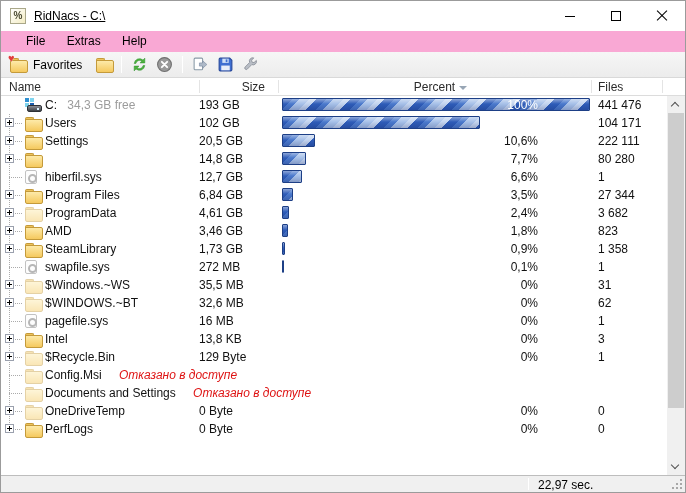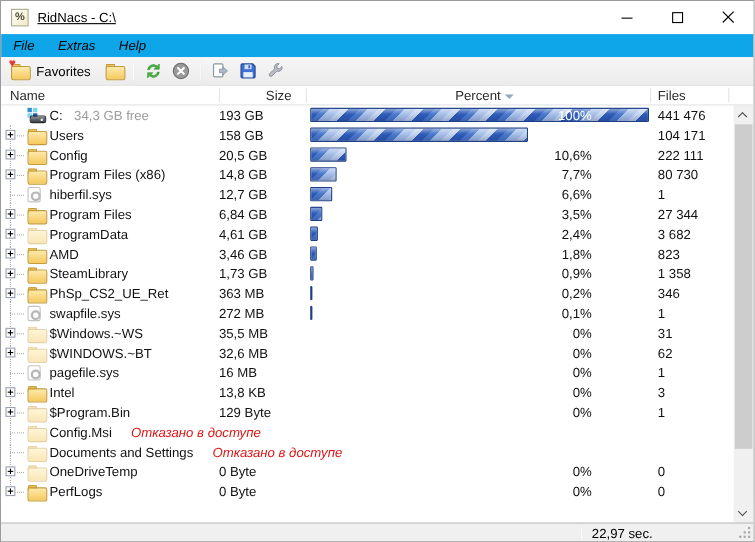--- a/index.html
+++ b/index.html
@@ -20,21 +20,21 @@
   .btn-min{ right:92px; } .btn-max{ right:46px; } .btn-close{ right:0; }
   .glyph-min{ position:absolute; left:18px; top:15px; width:10px; height:1px; background:#000; }
   .glyph-max{ position:absolute; left:18px; top:10px; width:10px; height:10px; border:1px solid #000; }
   .glyph-close{ position:absolute; left:17px; top:9px; width:12px; height:12px; }
   .glyph-close::before,.glyph-close::after{
     content:""; position:absolute; left:-1px; top:5px; width:14px; height:1px; background:#000;
   }
   .glyph-close::before{ transform:rotate(45deg); }
   .glyph-close::after{ transform:rotate(-45deg); }
   
-  .menubar{ position:absolute; left:0; top:30px; width:684px; height:21px; background:#0ea5e9; padding-left:2px;font-style:italic; }
+  .menubar{ position:absolute; left:0; top:30px; width:684px; height:21px; background:#f9a8d4; padding-left:16px; }
   .menu-item{ display:inline-block; padding:3px 9px; font-size:12px; color:#000; cursor:default; }
   
   .toolbar{
     position:absolute; left:0; top:51px; width:684px; height:26px;
     background:linear-gradient(#f6f6f6,#ececec); border-bottom:1px solid #d9d9d9;
     display:flex; align-items:center; padding-left:5px;
   }
   .tbtn{ display:flex; align-items:center; gap:5px; padding:2px 4px; height:22px; }
   .tsep{ width:1px; height:17px; background:#cfcfcf; border-right:1px solid #fff; margin:0 5px; }
   .tbtn svg{ display:block; }
@@ -224,58 +224,53 @@
       <span class="vline"></span>
       <span class="hline"></span>
       <span class="expander"></span>
     </span>
     <span class="row-icon folder"></span>
     <span class="cell-name">
       <span class="name-main">Users</span>
       
       
     </span>
-    <span class="cell-size">158 GB</span>
+    <span class="cell-size">102 GB</span>
     <span class="bar" style="width: 198px;"></span>
     <span class="pct-label on-bar">64,2%</span>
     <span class="cell-files">104 171</span>
   </div>
       <div class="row">
     <span class="tree">
       <span class="vline"></span>
       <span class="hline"></span>
       <span class="expander"></span>
     </span>
     <span class="row-icon folder"></span>
     <span class="cell-name">
-      <span class="name-main">Config</span>
+      <span class="name-main">Settings</span>
       
       
     </span>
     <span class="cell-size">20,5 GB</span>
     <span class="bar" style="width: 33px;"></span>
     <span class="pct-label">10,6%</span>
     <span class="cell-files">222 111</span>
   </div>
       <div class="row">
     <span class="tree">
       <span class="vline"></span>
       <span class="hline"></span>
       <span class="expander"></span>
     </span>
     <span class="row-icon folder"></span>
-    <span class="cell-name">
-      <span class="name-main">Program Files (x86)</span>
-      
-      
-    </span>
     <span class="cell-size">14,8 GB</span>
     <span class="bar" style="width: 24px;"></span>
     <span class="pct-label">7,7%</span>
-    <span class="cell-files">80 730</span>
+    <span class="cell-files">80 280</span>
   </div>
       <div class="row">
     <span class="tree">
       <span class="vline"></span>
       <span class="hline"></span>
 
     </span>
     <span class="row-icon"><span class="sysfile"></span></span>
     <span class="cell-name">
       <span class="name-main">hiberfil.sys</span>
@@ -352,37 +347,20 @@
     </span>
     <span class="cell-size">1,73 GB</span>
     <span class="bar" style="width: 3px;"></span>
     <span class="pct-label">0,9%</span>
     <span class="cell-files">1 358</span>
   </div>
       <div class="row">
     <span class="tree">
       <span class="vline"></span>
       <span class="hline"></span>
-      <span class="expander"></span>
-    </span>
-    <span class="row-icon folder"></span>
-    <span class="cell-name">
-      <span class="name-main">PhSp_CS2_UE_Ret</span>
-      
-      
-    </span>
-    <span class="cell-size">363 MB</span>
-    <span class="bar" style="width: 1px;"></span>
-    <span class="pct-label">0,2%</span>
-    <span class="cell-files">346</span>
-  </div>
-      <div class="row">
-    <span class="tree">
-      <span class="vline"></span>
-      <span class="hline"></span>
 
     </span>
     <span class="row-icon"><span class="sysfile"></span></span>
     <span class="cell-name">
       <span class="name-main">swapfile.sys</span>
       
       
     </span>
     <span class="cell-size">272 MB</span>
     <span class="bar" style="width: 1px;"></span>
@@ -458,21 +436,21 @@
     <span class="cell-files">3</span>
   </div>
       <div class="row">
     <span class="tree">
       <span class="vline"></span>
       <span class="hline"></span>
       <span class="expander"></span>
     </span>
     <span class="row-icon folder dim"></span>
     <span class="cell-name">
-      <span class="name-main">$Program.Bin</span>
+      <span class="name-main">$Recycle.Bin</span>
       
       
     </span>
     <span class="cell-size">129 Byte</span>
 
     <span class="pct-label">0%</span>
     <span class="cell-files">1</span>
   </div>
       <div class="row">
     <span class="tree">

